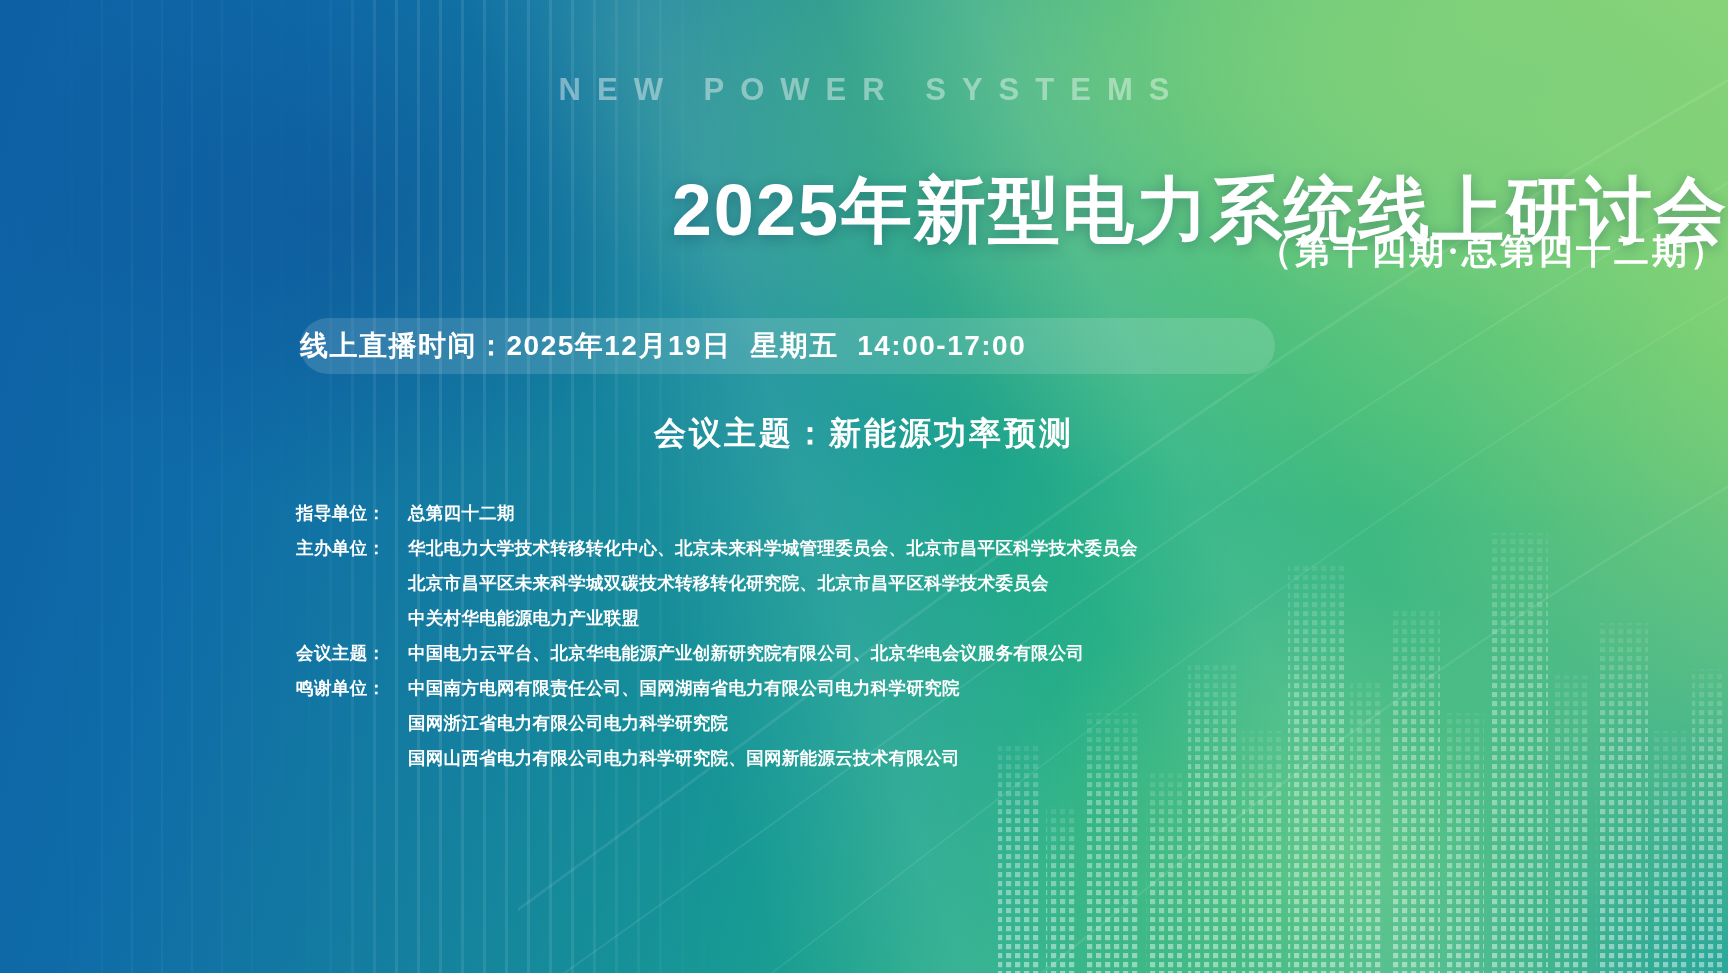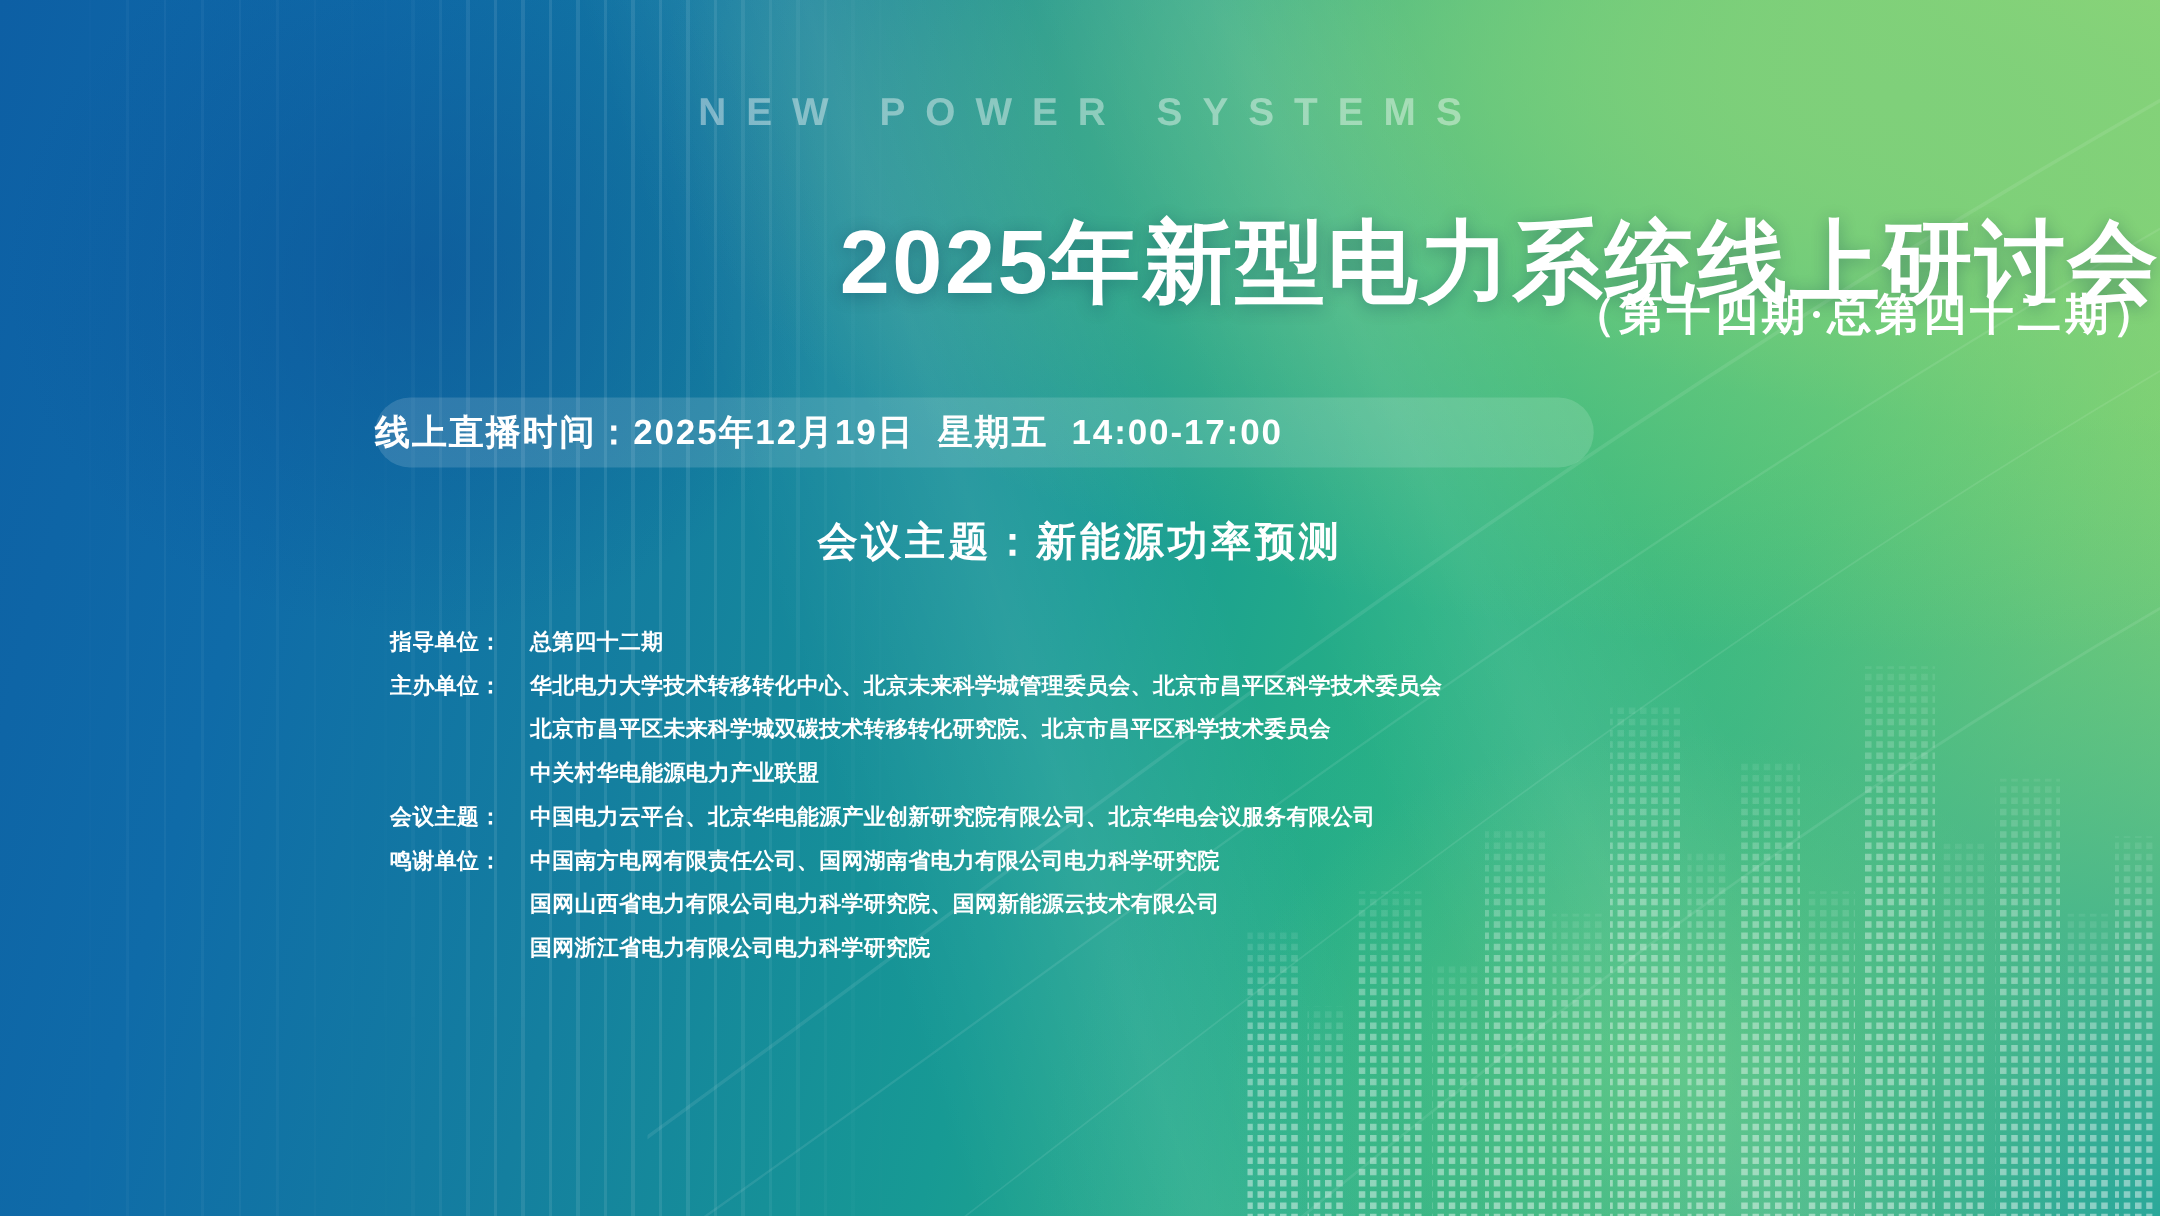--- a/index.html
+++ b/index.html
@@ -51,21 +51,21 @@
     font-size:35px;font-weight:700;color:#fff;letter-spacing:3px;}
   .timebar{position:absolute;left:300px;top:318px;width:975px;height:56px;
     border-radius:28px;background:rgba(255,255,255,.14);
     display:flex;align-items:center;justify-content:flex-start;}
   .timebar span{font-size:28px;font-weight:700;color:#fff;letter-spacing:1.5px;white-space:pre;}
   .theme{position:absolute;left:0;right:0;top:412px;text-align:center;
     font-family:"Liberation Serif","DejaVu Serif",serif;
     font-size:32px;font-weight:700;color:#fff;letter-spacing:3px;}
 
   .orgs{position:absolute;left:296px;top:498px;width:1150px;}
-  .org-row{display:flex;align-items:flex-start;margin-bottom:4px;margin-left:16px;}
+  .org-row{display:flex;align-items:flex-start;margin-bottom:4px;}
   .org-label{flex:0 0 auto;width:112px;font-size:17.5px;font-weight:700;color:#fff;
     letter-spacing:.4px;line-height:31px;white-space:nowrap;}
   .org-label.blank{visibility:hidden;}
   .org-val{font-size:17.5px;font-weight:700;color:#fff;line-height:31px;letter-spacing:.3px;
     white-space:nowrap;}
 </style>
 </head>
 <body>
 
 <div class="stage">
@@ -163,22 +163,22 @@
         <div class="org-label">会议主题：</div>
         <div class="org-val">中国电力云平台、北京华电能源产业创新研究院有限公司、北京华电会议服务有限公司</div>
       </div>
 
       <div class="org-row">
         <div class="org-label">鸣谢单位：</div>
         <div class="org-val">中国南方电网有限责任公司、国网湖南省电力有限公司电力科学研究院</div>
       </div>
       <div class="org-row">
         <div class="org-label blank">鸣谢单位：</div>
-        <div class="org-val">国网山西省电力有限公司电力科学研究院、国网新能源云技术有限公司</div>
+        <div class="org-val">国网浙江省电力有限公司电力科学研究院</div>
       </div>
       <div class="org-row">
         <div class="org-label blank">鸣谢单位：</div>
-        <div class="org-val">国网浙江省电力有限公司电力科学研究院</div>
+        <div class="org-val">国网山西省电力有限公司电力科学研究院、国网新能源云技术有限公司</div>
       </div>
 
     </div>
   </div>
 </div>
 
 </body></html>

